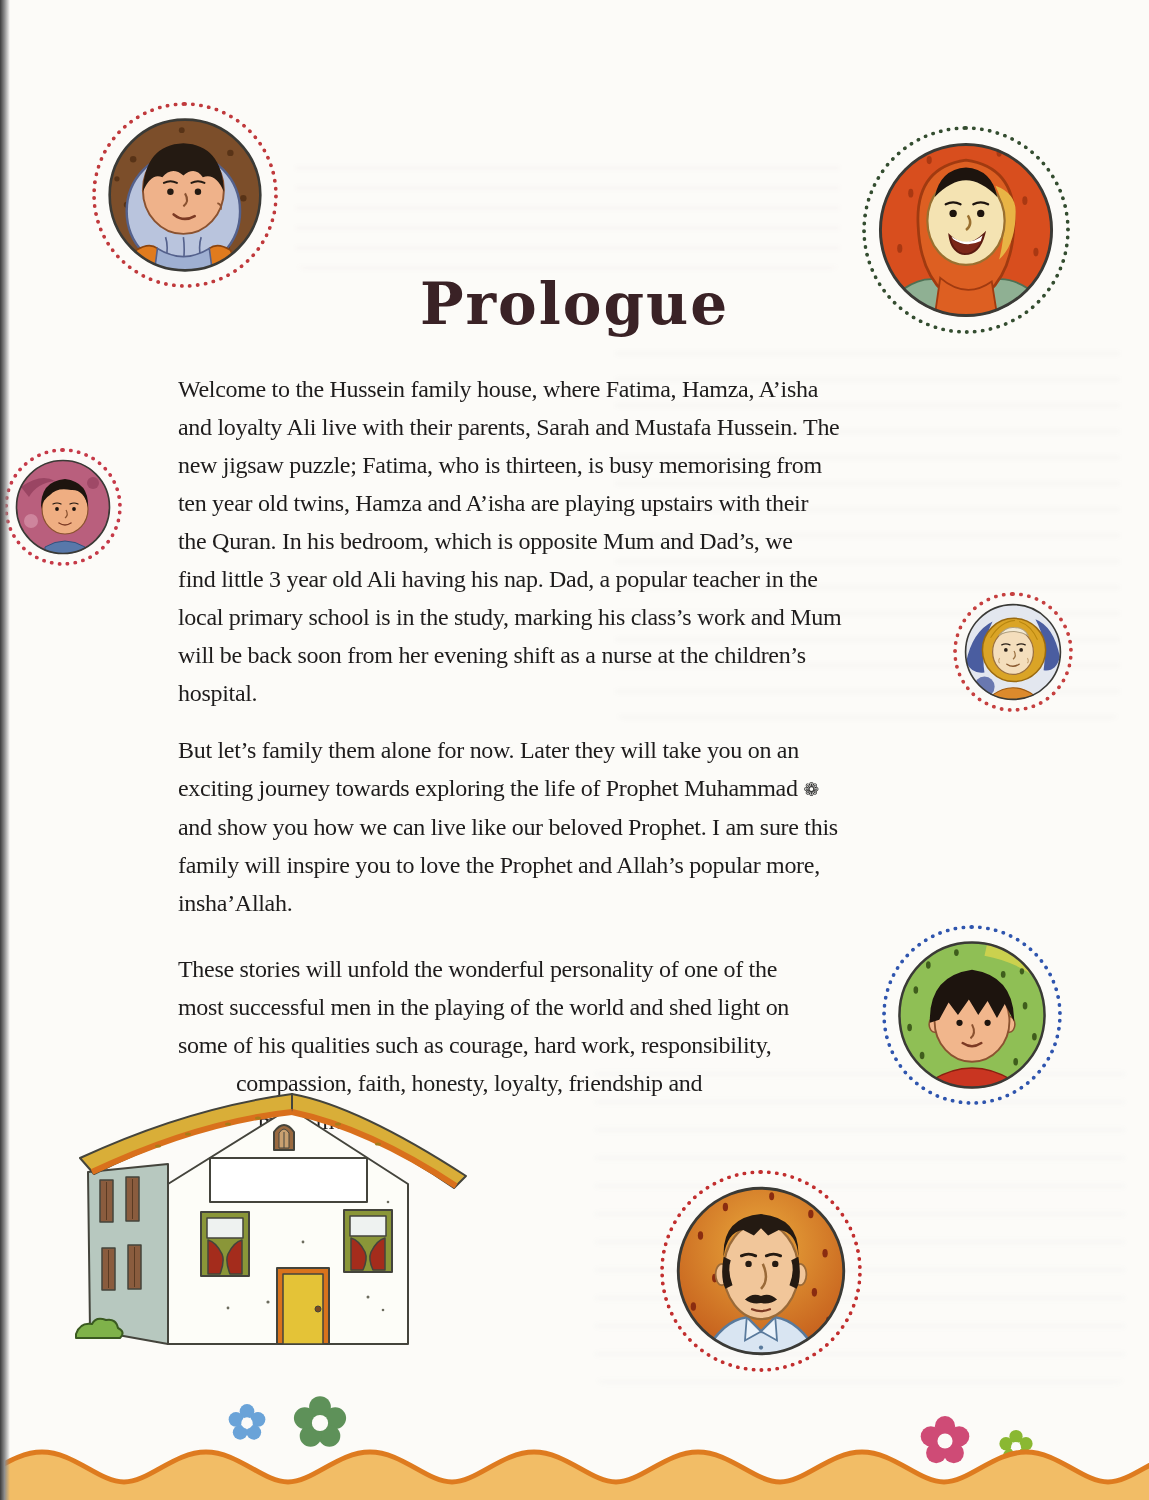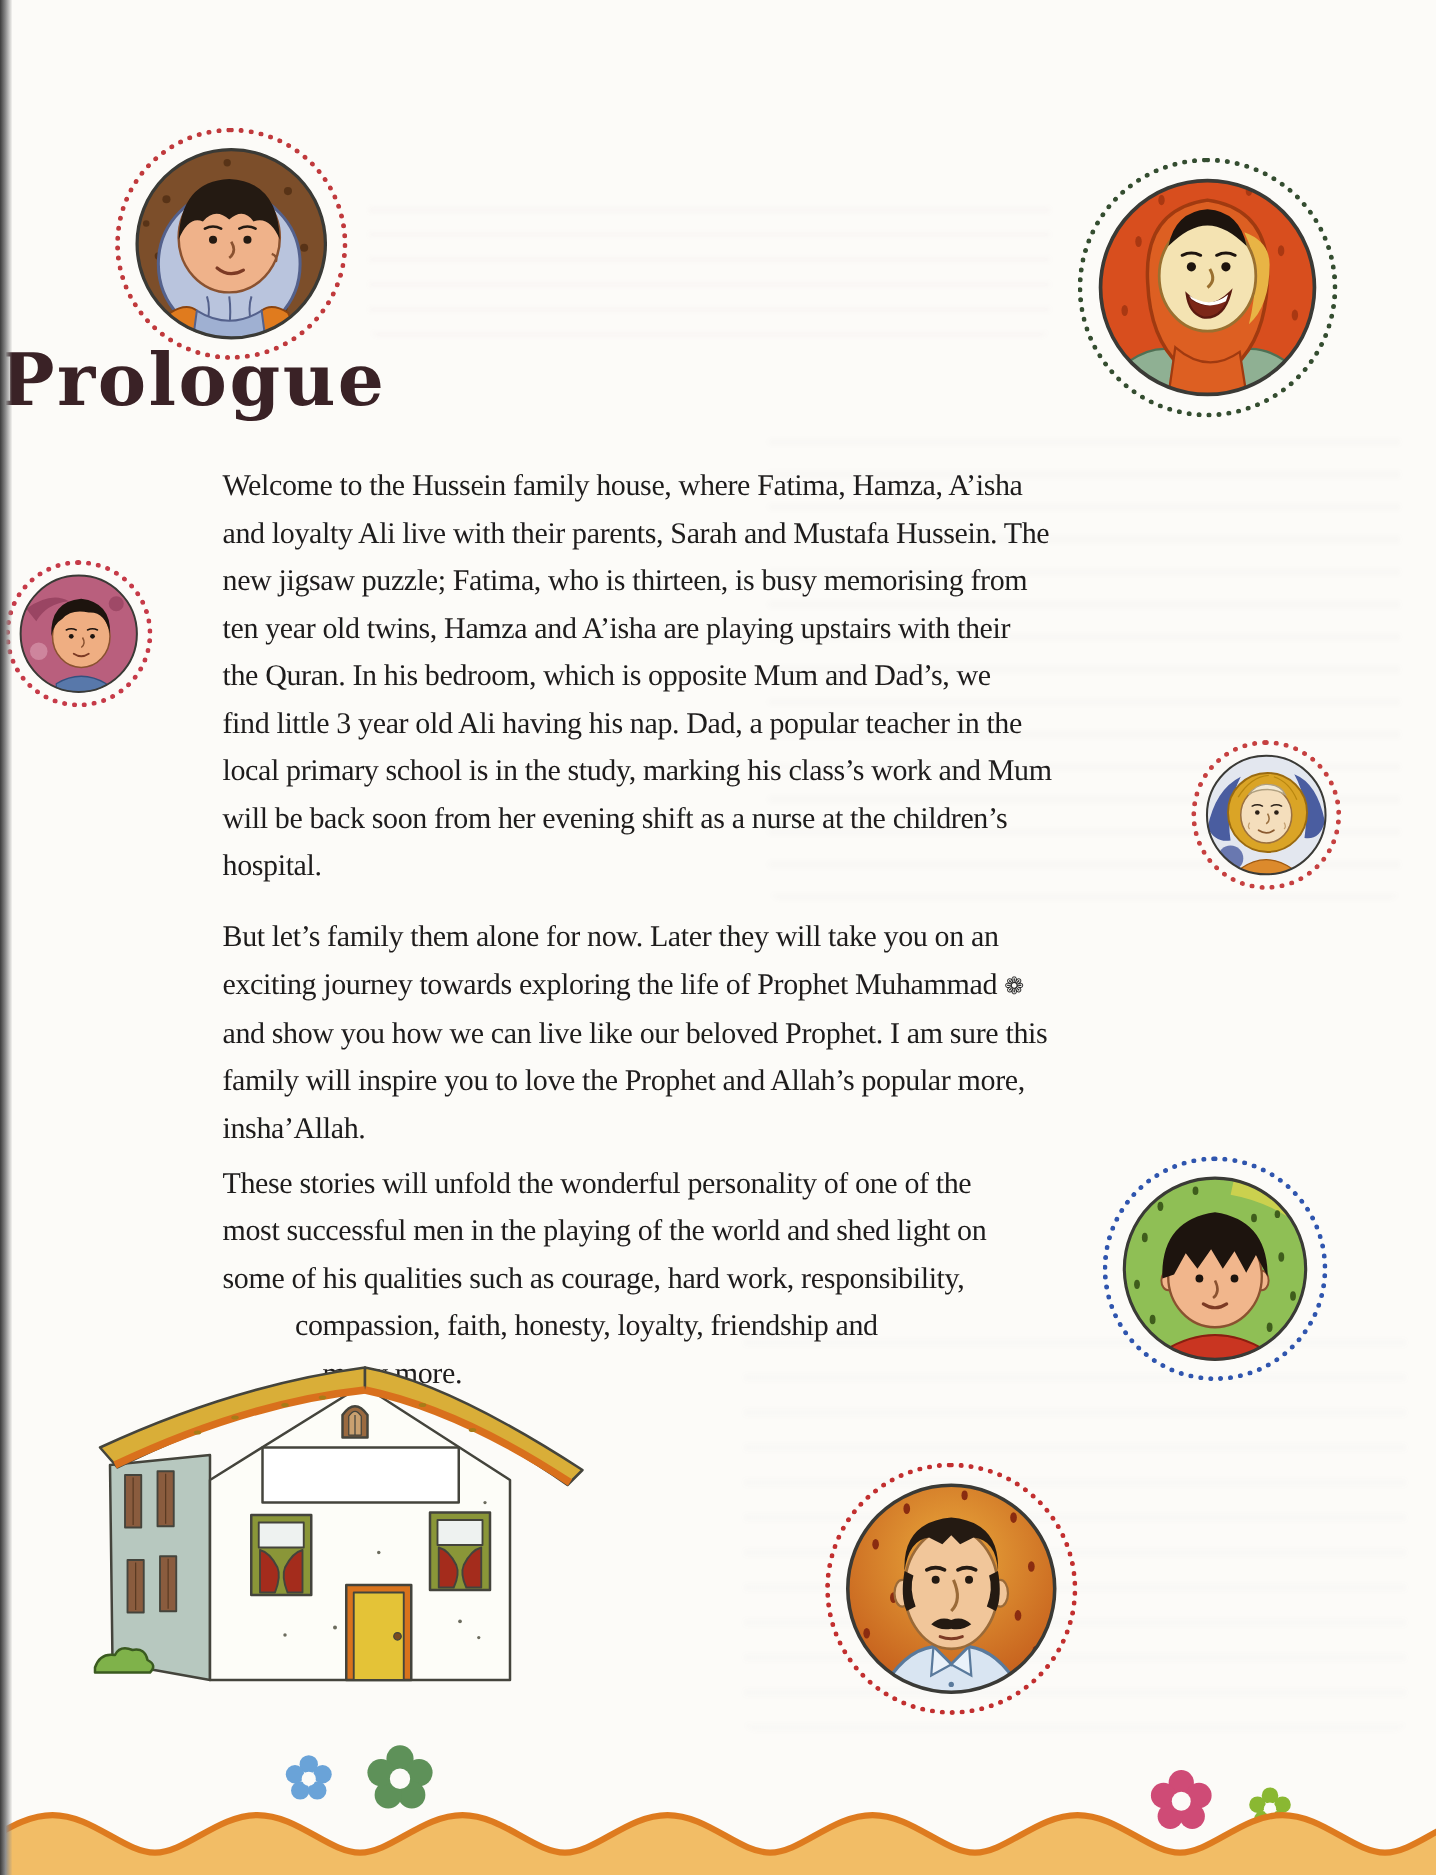--- a/index.html
+++ b/index.html
@@ -13,28 +13,28 @@
     background:linear-gradient(90deg,#3c3c3c 0%,#8d8d8d 45%,rgba(220,220,218,0) 100%);}
   
   .ghost{position:absolute;border-radius:10px;filter:blur(2px);pointer-events:none;}
   .g1{left:295px;top:158px;width:545px;height:112px;opacity:.55;
       background:repeating-linear-gradient(0deg,rgba(168,120,138,.07) 0 4px,transparent 4px 20px);}
   .g2{left:615px;top:330px;width:505px;height:390px;opacity:.5;
       background:repeating-linear-gradient(0deg,rgba(120,122,128,.06) 0 5px,transparent 5px 26px);}
   .g3{left:595px;top:1055px;width:530px;height:330px;opacity:.5;
       background:repeating-linear-gradient(0deg,rgba(118,130,150,.05) 0 6px,transparent 6px 28px);}
   .title{
-    position:absolute;left:0;top:270px;width:1149px;text-align:left;
+    position:absolute;left:0;top:270px;width:1149px;text-align:center;
     font-family:"DejaVu Serif", serif;font-size:58px;font-weight:600;
     color:#3a2226;letter-spacing:2px;
   }
   .para{position:absolute;left:178px;font-size:24px;line-height:38px;
     color:#1e1c1c;letter-spacing:-0.3px;}
   .para .ln{white-space:nowrap;}
-  .p1{top:370px;} .p2{top:731px;} .p3{top:928px;}
+  .p1{top:370px;} .p2{top:731px;} .p3{top:950px;}
   .pbuh{font-family:"DejaVu Sans", sans-serif;font-size:19px;color:#2a2a2a;}
   
   .portrait{position:absolute;border-radius:50%;box-sizing:border-box;padding:8px;}
   .portrait svg{display:block;width:100%;height:100%;}
   .pt-fatima {left:92px;  top:102px;  width:186px;height:186px;border:4px dotted #c0393c;}
   .pt-mum    {left:862px; top:126px;  width:208px;height:208px;border:4px dotted #344d30;}
   .pt-hamza  {left:4px;   top:448px;  width:118px;height:118px;border:4px dotted #c63a48;padding:5px;}
   .pt-granny {left:953px; top:592px;  width:120px;height:120px;border:4px dotted #c64040;padding:5px;}
   .pt-boyred {left:882px; top:925px;  width:180px;height:180px;border:4px dotted #2f55ae;}
   .pt-dad    {left:660px; top:1170px; width:202px;height:202px;border:4px dotted #c22f2f;}

